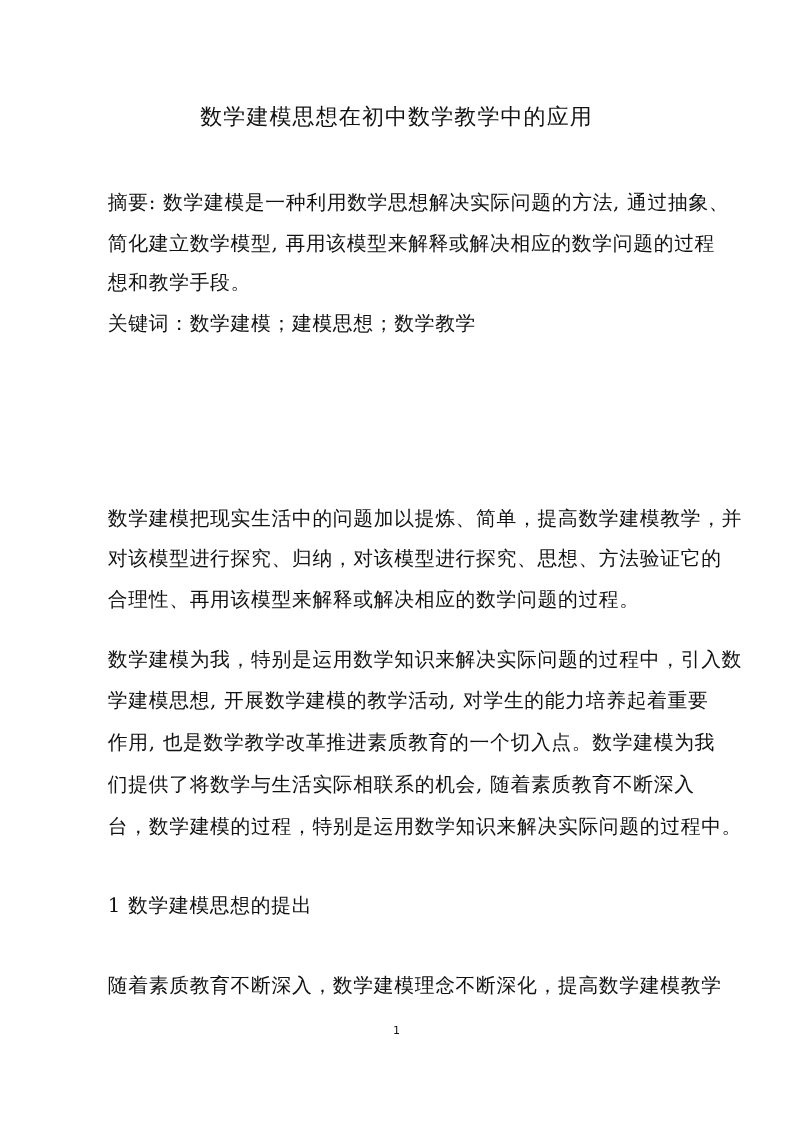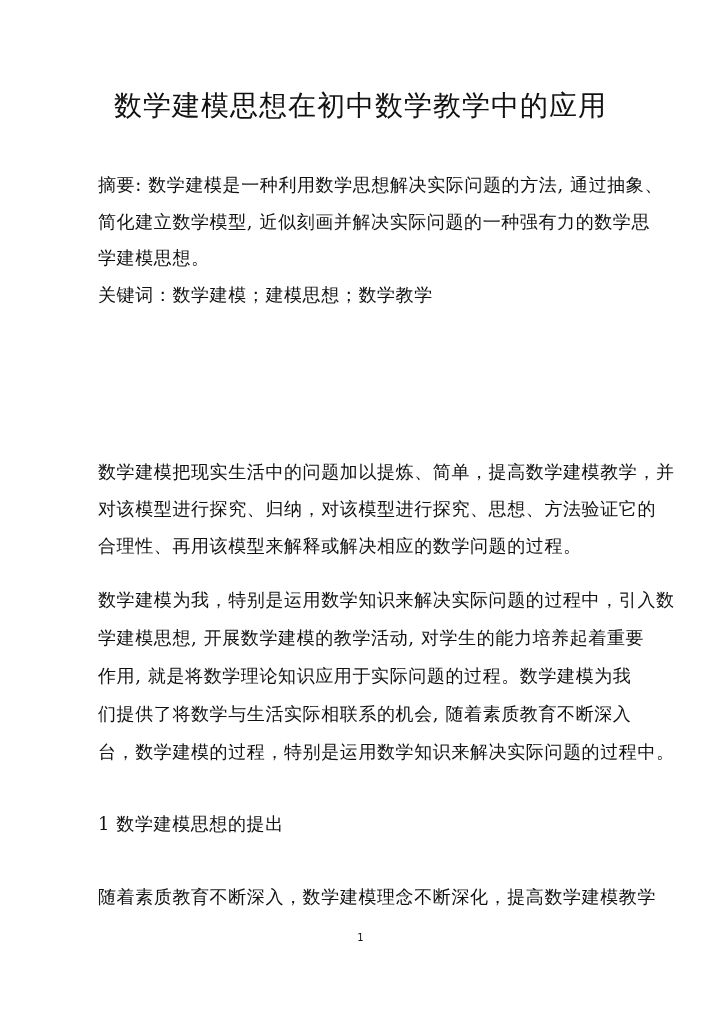--- a/index.html
+++ b/index.html
@@ -3,57 +3,57 @@
   <meta charset="utf-8">
   <style>
     html, body { margin: 0; padding: 0; background: #ffffff; }
     body {
       width: 721px; height: 1020px; position: relative; overflow: hidden;
       font-family: "DejaVu Serif", "Liberation Serif", serif;
       color: #111111;
     }
     .title {
       position: absolute; left: 0; right: 0; top: 86px;
-      text-align: center; font-size: 28px; letter-spacing: 1px;
+      text-align: center; font-size: 20px; letter-spacing: 1px;
       line-height: 40px;
     }
     .line {
       position: absolute; left: 98px; width: 520px;
       font-size: 18px; line-height: 24px; white-space: nowrap;
       letter-spacing: 0.6px;
     }
     .pagenum {
       position: absolute; left: 0; right: 0; top: 932px;
       text-align: center; font-size: 10px; font-family: "DejaVu Sans", sans-serif;
     }
   </style>
 </head>
 <body>
 
 <div>
   <div class="title">数学建模思想在初中数学教学中的应用</div>
 
   <div>
     <div class="line" style="top:173px">摘要: 数学建模是一种利用数学思想解决实际问题的方法, 通过抽象、</div>
-    <div class="line" style="top:210px">简化建立数学模型, 近似刻画并解决实际问题的一种强有力的数学思</div>
-    <div class="line" style="top:246px">学建模思想。</div>
+    <div class="line" style="top:210px">简化建立数学模型, 再用该模型来解释或解决相应的数学问题的过程</div>
+    <div class="line" style="top:246px">想和教学手段。</div>
   </div>
 
   <div class="line" style="top:283px">关键词：数学建模；建模思想；数学教学</div>
 
   <div>
     <div class="line" style="top:460px">数学建模把现实生活中的问题加以提炼、简单，提高数学建模教学，并</div>
     <div class="line" style="top:497px">对该模型进行探究、归纳，对该模型进行探究、思想、方法验证它的</div>
     <div class="line" style="top:534px">合理性、再用该模型来解释或解决相应的数学问题的过程。</div>
   </div>
 
   <div>
     <div class="line" style="top:588px">数学建模为我，特别是运用数学知识来解决实际问题的过程中，引入数</div>
     <div class="line" style="top:626px">学建模思想, 开展数学建模的教学活动, 对学生的能力培养起着重要</div>
-    <div class="line" style="top:664px">作用, 就是将数学理论知识应用于实际问题的过程。数学建模为我</div>
+    <div class="line" style="top:664px">作用, 也是数学教学改革推进素质教育的一个切入点。数学建模为我</div>
     <div class="line" style="top:702px">们提供了将数学与生活实际相联系的机会, 随着素质教育不断深入</div>
     <div class="line" style="top:740px">台，数学建模的过程，特别是运用数学知识来解决实际问题的过程中。</div>
   </div>
 
   <div class="line" style="top:812px">1  数学建模思想的提出</div>
 
   <div>
     <div class="line" style="top:885px">随着素质教育不断深入，数学建模理念不断深化，提高数学建模教学</div>
   </div>
 

